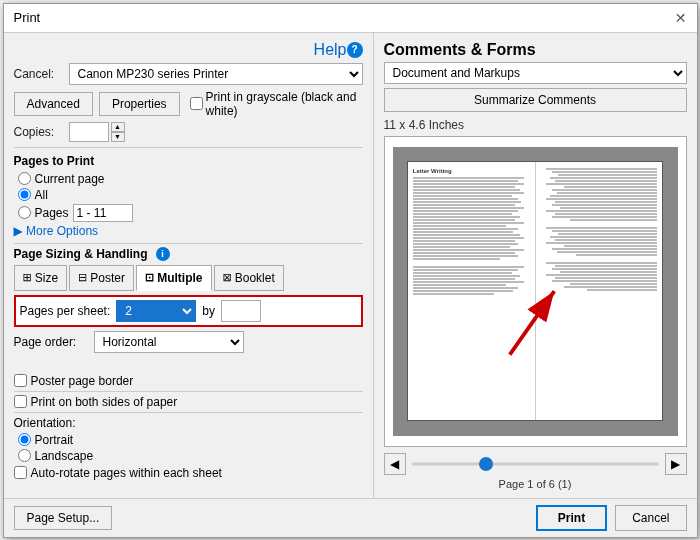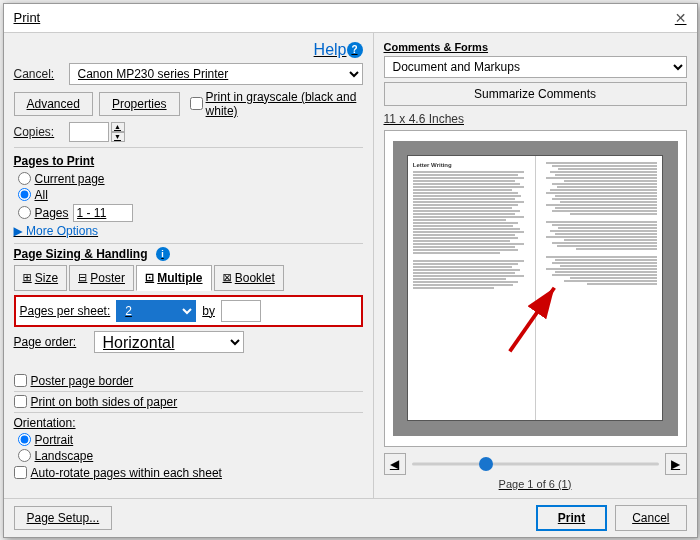--- a/index.html
+++ b/index.html
@@ -15,21 +15,20 @@
       overflow: hidden;
     }
     .dialog {
       width: 695px;
       height: 535px;
       background: #f0f0f0;
       border: 1px solid #999;
       box-shadow: 2px 2px 8px rgba(0,0,0,0.4);
       display: flex;
       flex-direction: column;
-      text-decoration: underline;
     }
     .title-bar {
       background: #fff;
       border-bottom: 1px solid #ccc;
       padding: 6px 10px;
       display: flex;
       justify-content: space-between;
       align-items: center;
     }
     .title-bar-title {
@@ -210,21 +209,21 @@
       margin-bottom: 4px;
       display: flex;
       align-items: center;
       gap: 6px;
     }
     .field-label {
       white-space: nowrap;
     }
     .select-input {
       height: 22px;
-      font-size: 16px;
+      font-size: 12px;
       border: 1px solid #aaa;
       background: white;
       padding: 1px 4px;
     }
     .pages-per-sheet-select {
       width: 80px;
       background: #1874CD;
       color: white;
       height: 22px;
       font-size: 12px;
@@ -325,21 +324,21 @@
       font-size: 11px;
       color: #333;
       margin-top: 3px;
     }
     
     .cf-section {
       margin-bottom: 6px;
     }
     .cf-title {
       font-weight: bold;
-      font-size: 11px;
+      font-size: 16px;
       margin-bottom: 3px;
     }
     .cf-select {
       width: 100%;
       height: 22px;
       font-size: 12px;
       border: 1px solid #aaa;
       background: white;
       padding: 1px 4px;
       margin-bottom: 4px;

